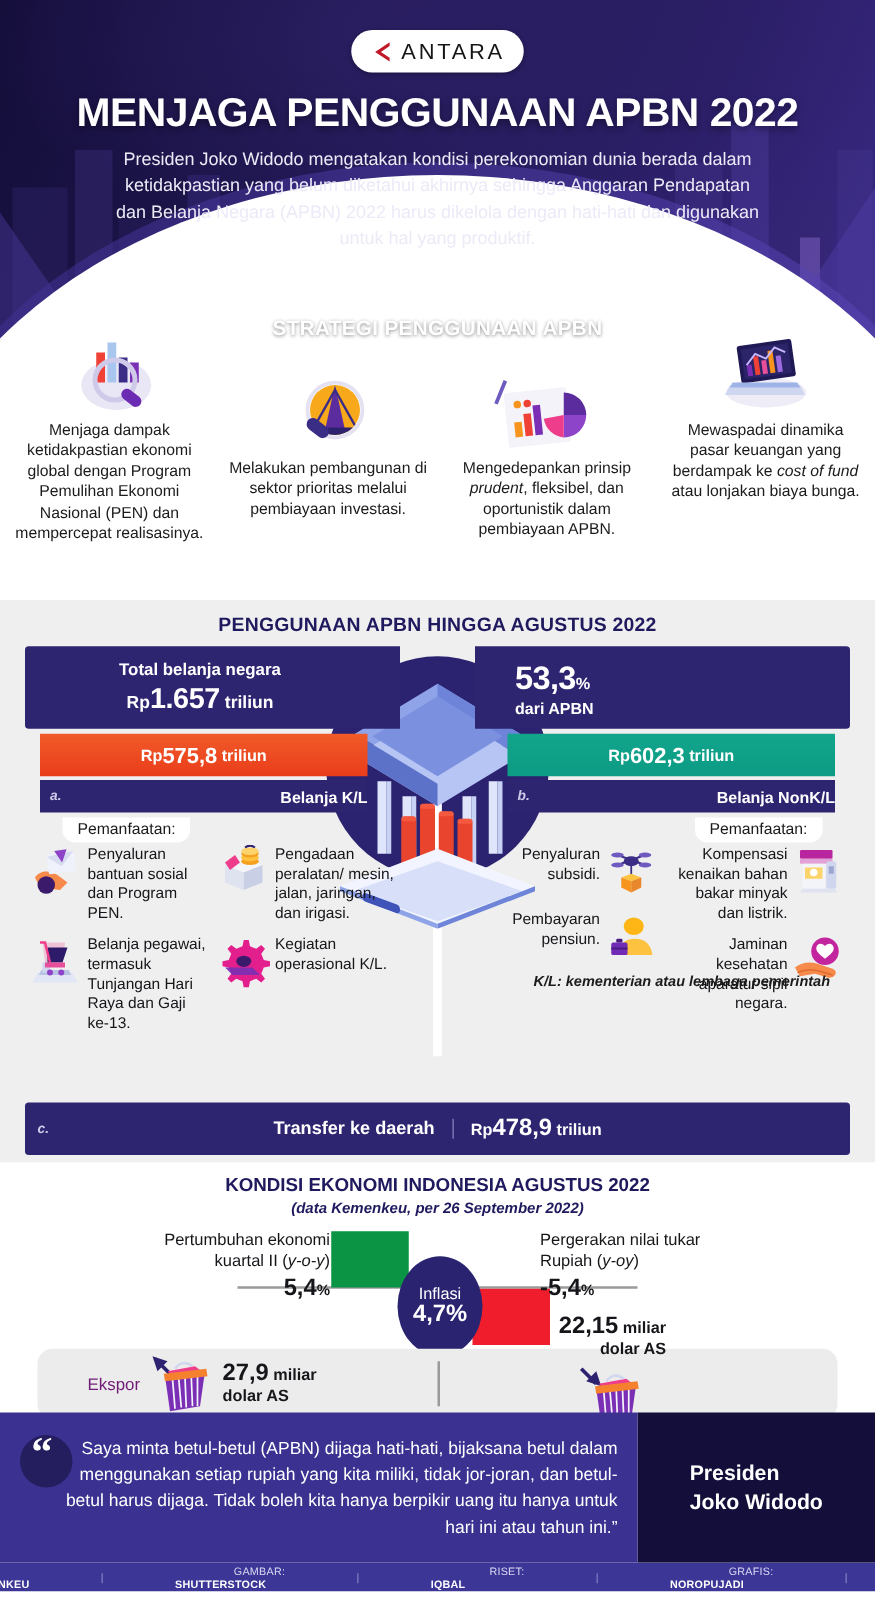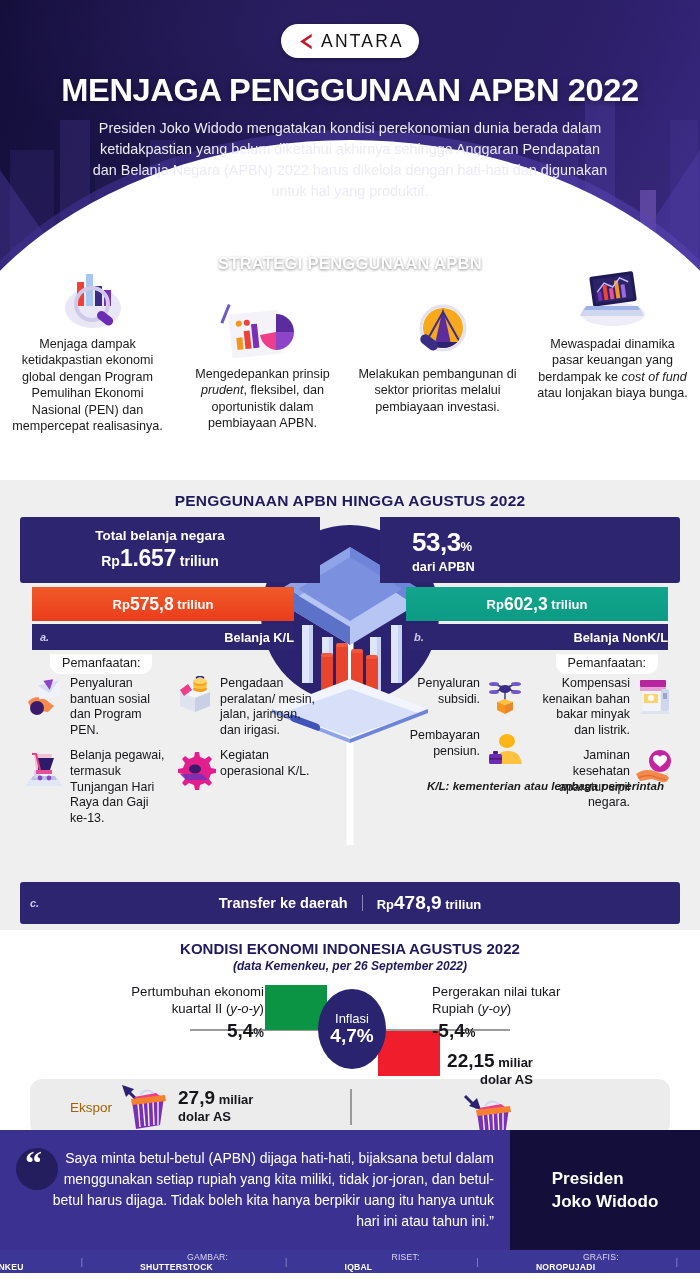--- a/index.html
+++ b/index.html
@@ -237,21 +237,21 @@
   
   .econ { position: relative; width: 700px; height: 200px; background: #fff; padding-top: 10px; }
   .econ-head { text-align:center; color:#1f1a5e; font-size: 15px; font-weight:700; }
   .econ-sub { text-align:center; color:#1f1a5e; font-size: 12px; font-weight:700; font-style: italic; margin-top: 2px;}
 
   .econ-chart { position: relative; height: 92px; margin-top: 8px; }
   .axis-line { position:absolute; left: 190px; top: 48px; width: 320px; height: 2px; background:#9b9b9b; }
   .bar-green { position:absolute; left: 265px; top: 4px; width: 62px; height: 45px; background:#0b9444; }
   .bar-red { position:absolute; left: 378px; top: 50px; width: 62px; height: 45px; background:#f01e2c; }
   .infl-circle {
-    position:absolute; left: 318px; top: 8px; width: 68px; height: 80px;
+    position:absolute; left: 318px; top: 24px; width: 68px; height: 80px;
     background: #2a2370; border-radius: 50%;
     display:flex; flex-direction:column; align-items:center; justify-content:center;
     color:#fff;
   }
   .infl-circle .i1 { font-size: 13px; }
   .infl-circle .i2 { font-size: 19px; font-weight:700; margin-top: -1px;}
 
   .left-stat { position:absolute; left: 44px; top: 2px; width: 220px; text-align:right; }
   .right-stat { position:absolute; right: 38px; top: 2px; width: 230px; text-align:left; }
   .stat-t { font-size: 13.2px; line-height: 17px; color:#16161a; }
@@ -261,21 +261,21 @@
 
   .trade-bar {
     position: relative; margin: 6px auto 0 auto; width: 640px; height: 56px;
     background: #ececec; border-radius: 12px;
     display: flex; align-items: center;
   }
   .trade-div { position:absolute; left: 50%; top: 10px; width: 1.5px; height: 36px; background:#9a9a9a; }
   .trade-half { width: 50%; display:flex; align-items:center; gap: 6px; }
   .trade-half.l { padding-left: 40px; }
   .trade-half.r { justify-content: flex-end; padding-right: 40px; flex-direction: column; }
-  .trade-label { font-size: 13.5px; color:#a16207; }
+  .trade-label { font-size: 13.5px; color:#701a75; }
   .trade-num { font-size: 13px; font-weight:700; color:#16161a; line-height: 17px; }
   .trade-num b { font-size: 19px; }
 
   
   .quote {
     position: relative; width: 700px; height: 120px;
     display: flex;
   }
   .q-left {
     width: 510px; background: #3a3191;
@@ -373,55 +373,55 @@
             <rect x="41" y="6" width="7" height="32" fill="#a9c6ef"></rect>
             <rect x="50" y="18" width="7" height="20" fill="#3b2d86"></rect>
             <rect x="59" y="22" width="7" height="16" fill="#7b2fb5"></rect>
             <circle cx="47" cy="36" r="16" fill="none" stroke="#cfcae9" stroke-width="4"></circle>
             <rect x="52" y="44" width="18" height="9" rx="4.5" fill="#6c2bb3" transform="rotate(38 58 48)"></rect>
           </svg>
         </div>
         <div class="strat-text">Menjaga dampak ketidakpastian ekonomi global dengan Program Pemulihan Ekonomi Nasional (PEN) dan mempercepat realisasinya.</div>
       </div>
 
-      <div class="strat-col c2">
-        <div class="strat-icon">
-          <svg width="86" height="58" viewBox="0 0 86 58">
-            <rect x="10" y="10" width="50" height="44" rx="2" fill="#f4f3fa" transform="rotate(-6 35 32)"></rect>
-            <rect x="16" y="34" width="6" height="12" fill="#f7941e" transform="rotate(-6 35 32)"></rect>
-            <rect x="24" y="28" width="6" height="18" fill="#ef4136" transform="rotate(-6 35 32)"></rect>
-            <rect x="32" y="22" width="6" height="24" fill="#7b2fb5" transform="rotate(-6 35 32)"></rect>
-            <circle cx="20" cy="20" r="3" fill="#f7941e" transform="rotate(-6 35 32)"></circle>
-            <circle cx="28" cy="20" r="3" fill="#ef4136" transform="rotate(-6 35 32)"></circle>
-            <path d="M56 12 A18 18 0 0 1 74 30 L56 30 Z" fill="#5b2c9e"></path>
-            <path d="M56 30 L74 30 A18 18 0 0 1 56 48 Z" fill="#8e44c8"></path>
-            <path d="M56 30 L56 48 A18 18 0 0 1 40 33 Z" fill="#ee3e8b"></path>
-            <rect x="4" y="2" width="3" height="20" fill="#6f5bbf" transform="rotate(22 6 12)"></rect>
-          </svg>
-        </div>
-        <div class="strat-text">Mengedepankan prinsip <em>prudent</em>, fleksibel, dan oportunistik dalam pembiayaan APBN.</div>
-      </div>
-
       <div class="strat-col c3">
         <div class="strat-icon">
           <svg width="86" height="58" viewBox="0 0 86 58">
             <circle cx="48" cy="26" r="22" fill="#ffffff" stroke="#e4e1f2" stroke-width="3"></circle>
             <clipPath id="cbr">
                 <circle cx="48" cy="26" r="20"></circle>
               </clipPath>
             <g clip-path="url(#cbr)">
               <rect x="26" y="6" width="44" height="40" fill="#f7a81b"></rect>
               <path d="M48 6 L40 42 L56 42 Z" fill="#5b2c9e"></path>
               <path d="M30 42 L48 10 L66 42" fill="none" stroke="#3b2d86" stroke-width="2"></path>
               <rect x="26" y="40" width="44" height="6" fill="#2d2270"></rect>
             </g>
             <rect x="24" y="34" width="20" height="10" rx="5" fill="#3a2d85" transform="rotate(38 32 40)"></rect>
           </svg>
         </div>
         <div class="strat-text">Melakukan pembangunan di sektor prioritas melalui pembiayaan investasi.</div>
+      </div>
+
+      <div class="strat-col c2">
+        <div class="strat-icon">
+          <svg width="86" height="58" viewBox="0 0 86 58">
+            <rect x="10" y="10" width="50" height="44" rx="2" fill="#f4f3fa" transform="rotate(-6 35 32)"></rect>
+            <rect x="16" y="34" width="6" height="12" fill="#f7941e" transform="rotate(-6 35 32)"></rect>
+            <rect x="24" y="28" width="6" height="18" fill="#ef4136" transform="rotate(-6 35 32)"></rect>
+            <rect x="32" y="22" width="6" height="24" fill="#7b2fb5" transform="rotate(-6 35 32)"></rect>
+            <circle cx="20" cy="20" r="3" fill="#f7941e" transform="rotate(-6 35 32)"></circle>
+            <circle cx="28" cy="20" r="3" fill="#ef4136" transform="rotate(-6 35 32)"></circle>
+            <path d="M56 12 A18 18 0 0 1 74 30 L56 30 Z" fill="#5b2c9e"></path>
+            <path d="M56 30 L74 30 A18 18 0 0 1 56 48 Z" fill="#8e44c8"></path>
+            <path d="M56 30 L56 48 A18 18 0 0 1 40 33 Z" fill="#ee3e8b"></path>
+            <rect x="4" y="2" width="3" height="20" fill="#6f5bbf" transform="rotate(22 6 12)"></rect>
+          </svg>
+        </div>
+        <div class="strat-text">Mengedepankan prinsip <em>prudent</em>, fleksibel, dan oportunistik dalam pembiayaan APBN.</div>
       </div>
 
       <div class="strat-col c4">
         <div class="strat-icon">
           <svg width="86" height="62" viewBox="0 0 86 62">
             <ellipse cx="43" cy="46" rx="32" ry="12" fill="#eeecf7"></ellipse>
             <g transform="rotate(-8 43 28)">
               <rect x="22" y="6" width="44" height="30" rx="2" fill="#1f1a55"></rect>
               <rect x="25" y="9" width="38" height="24" fill="#2b2468"></rect>
               <rect x="28" y="22" width="4" height="9" fill="#7b2fb5"></rect>

